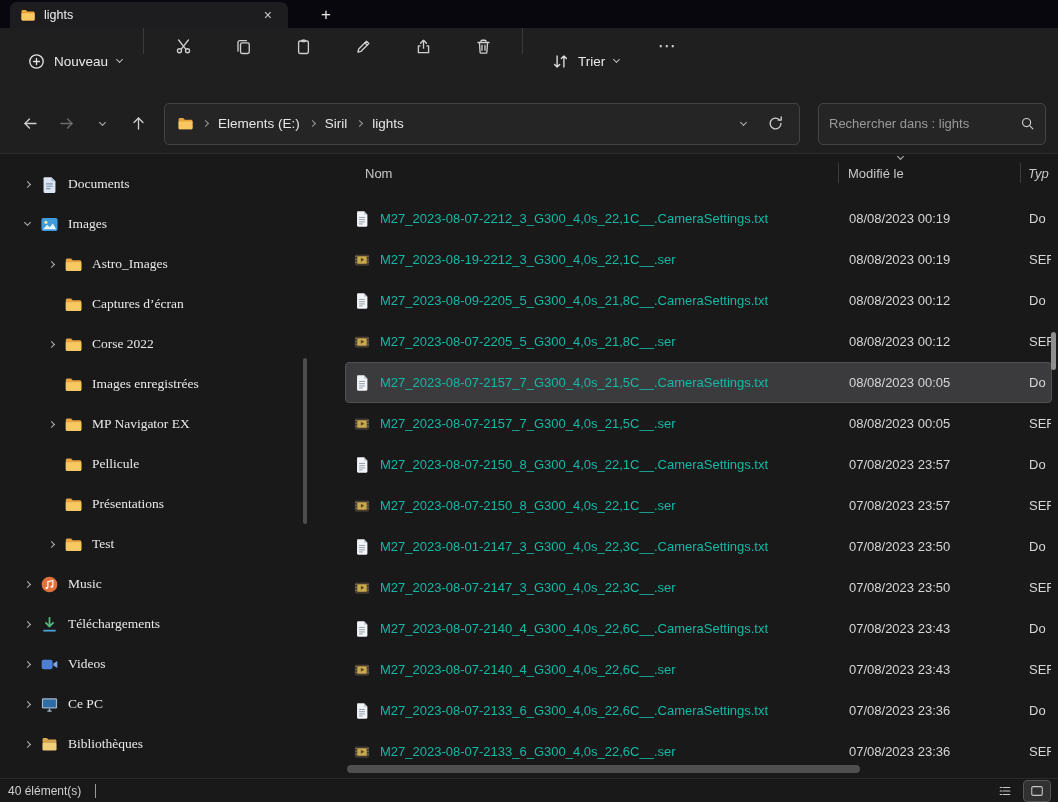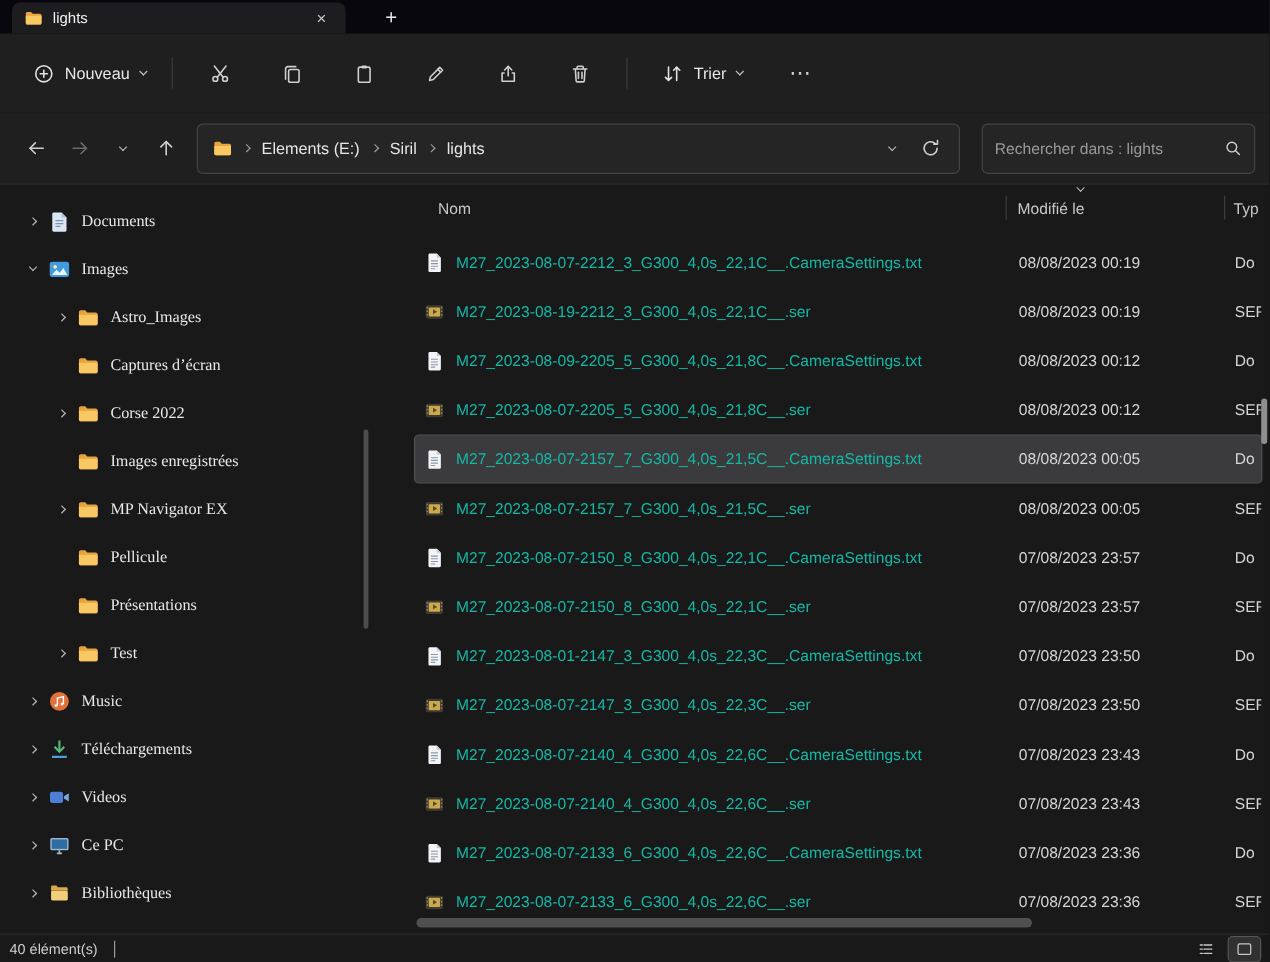--- a/index.html
+++ b/index.html
@@ -9,21 +9,21 @@
   .window{position:relative;width:1058px;height:802px;background:#191919;color:#e8e8e8;overflow:hidden;}
 
   
   .tabbar{height:28px;background:#07070d;display:flex;align-items:flex-end;padding-left:10px;}
   .tab{width:278px;height:26px;background:#1d1d20;border-radius:7px 7px 0 0;display:flex;align-items:center;gap:8px;padding:0 10px;font-size:12.5px;color:#f0f0f0;}
   .tab .ti{width:16px;height:16px;flex:none;}
   .tab-close{margin-left:auto;color:#c8c8c8;font-size:14px;padding:0 6px;border-radius:4px;line-height:1;}
   .newtab{color:#e8e8e8;font-size:17px;margin-left:24px;height:26px;display:flex;align-items:center;padding:0 9px;}
 
   
-  .toolbar{height:66px;background:#1f1f1f;display:flex;align-items:center;padding:0 16px;}
+  .toolbar{height:66px;background:#1f1f1f;display:flex;padding:0 16px;}
   .tbtn{display:flex;align-items:center;gap:9px;color:#e8e8e8;font-size:13.5px;padding:9px 12px;border-radius:5px;}
   .tb-icon{width:36px;height:36px;display:flex;align-items:center;justify-content:center;border-radius:5px;margin:0 12px;}
   .tb-icon.more{font-size:18px;color:#d0d0d0;margin-left:18px;letter-spacing:1px;}
   .sep{width:1px;height:26px;background:#3a3a3a;margin:0 9px;flex:none;}
   svg.ic{width:17px;height:17px;stroke:#cfcfcf;fill:none;stroke-width:1.25;stroke-linecap:round;stroke-linejoin:round;}
   .tbtn svg.ic{stroke:#e2e2e2;}
 
   
   .chev{display:inline-block;width:5px;height:5px;border-right:1.4px solid #b4b4b4;border-bottom:1.4px solid #b4b4b4;flex:none;}
   .chev.right{transform:rotate(-45deg);}
@@ -53,21 +53,21 @@
   .sb-icon{width:22px;height:20px;display:flex;align-items:center;justify-content:center;margin-right:8px;flex:none;}
   .sb-icon svg{width:19px;height:19px;}
   .sb-label{white-space:nowrap;}
   .sb-thumb{position:absolute;left:303px;top:204px;width:4px;height:166px;background:#4d4d4d;border-radius:2px;}
 
   .filepane{position:absolute;left:345px;top:0;right:0;bottom:0;display:flex;flex-direction:column;}
   .lheader{height:38px;display:flex;align-items:center;position:relative;color:#c8c8c8;font-size:13px;flex:none;}
   .col{height:100%;display:flex;align-items:center;position:relative;}
   .col-name{width:493px;padding-left:20px;}
   .col-mod{width:182px;padding-left:10px;}
-  .col-type{flex:1;padding-left:8px;overflow:hidden;}
+  .col-type{flex:1;padding-left:8px;overflow:hidden;font-style:italic;}
   .hsep{position:absolute;top:9px;width:1px;height:20px;background:#3c3c3c;}
   .hsep.s1{left:493px;}.hsep.s2{left:675px;}
   .sortchev{position:absolute;left:60px;top:3px;}
   .rows{flex:1;overflow:hidden;padding-top:6px;}
   .frow{height:41px;display:flex;align-items:center;margin-right:6px;border-radius:4px;border:1px solid transparent;}
   .frow.selected{background:#3b3b3e;border-color:#505053;}
   .ficon{width:18px;height:18px;margin-left:7px;margin-right:9px;flex:none;}
   .ficon svg{width:18px;height:18px;}
   .fname{width:459px;font-size:13px;color:#14b8a6;white-space:nowrap;overflow:hidden;flex:none;}
   .fmod{width:182px;padding-left:10px;font-size:13px;color:#d6d6d6;white-space:nowrap;flex:none;}

